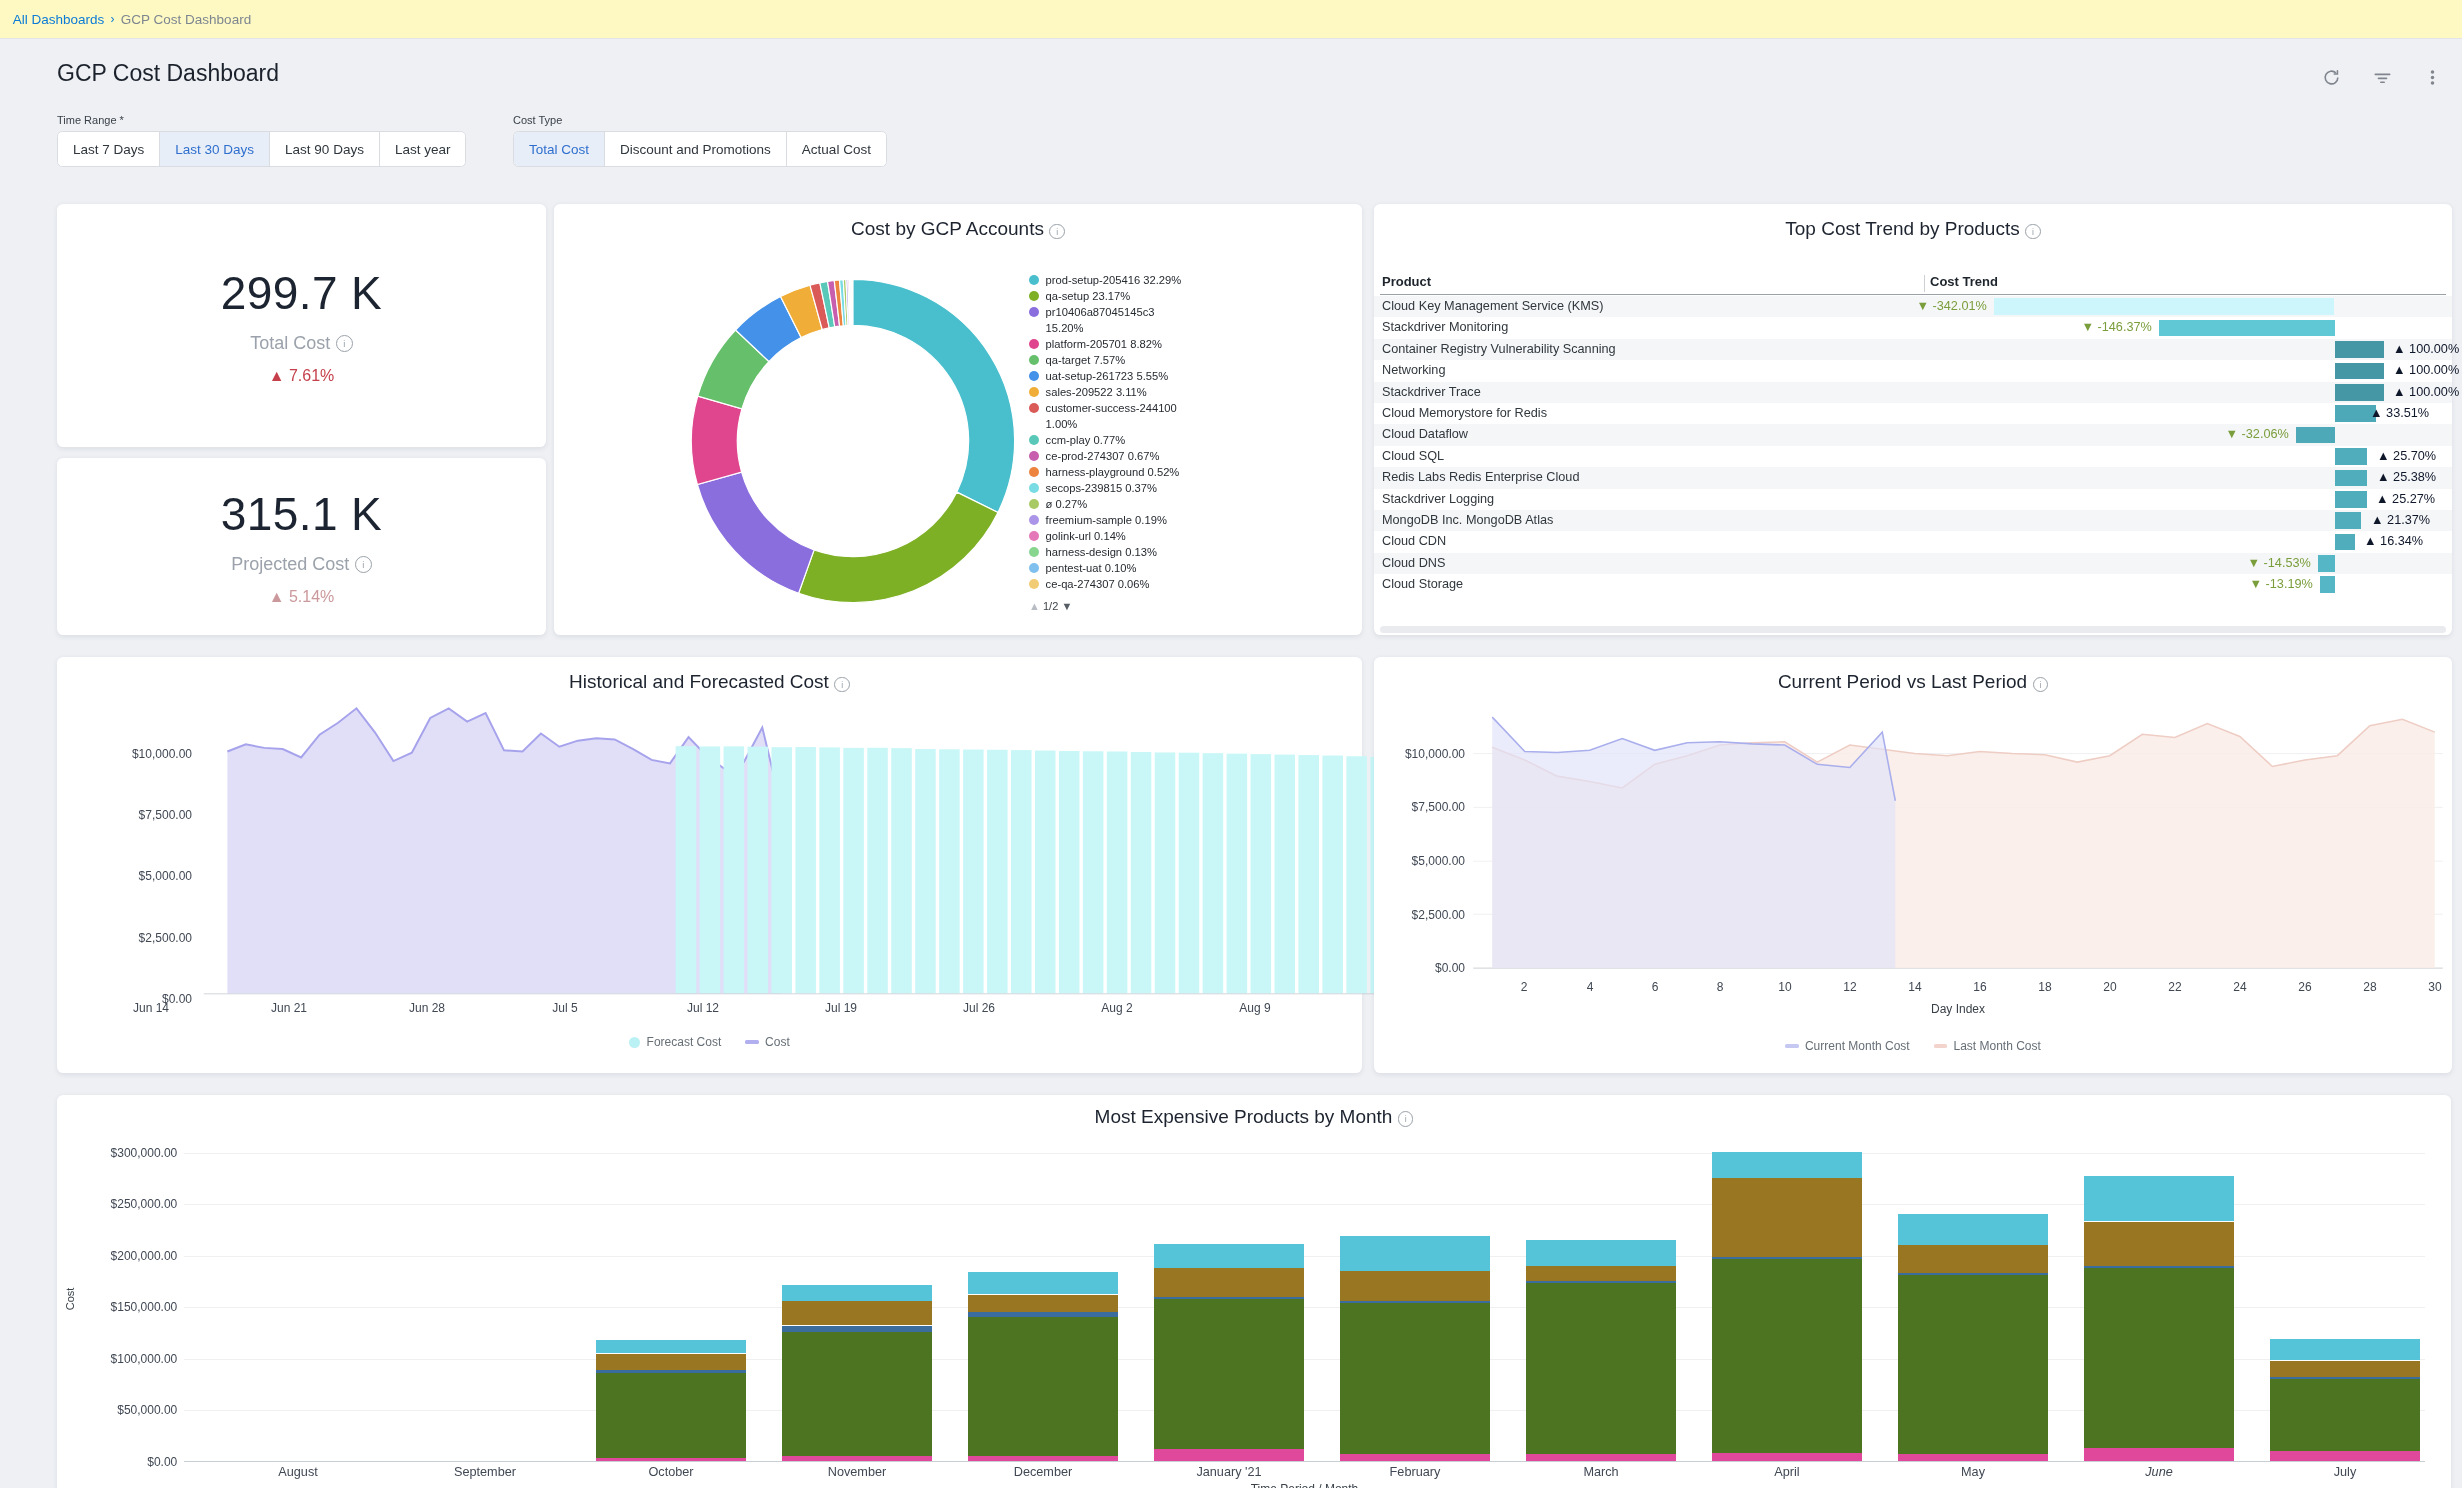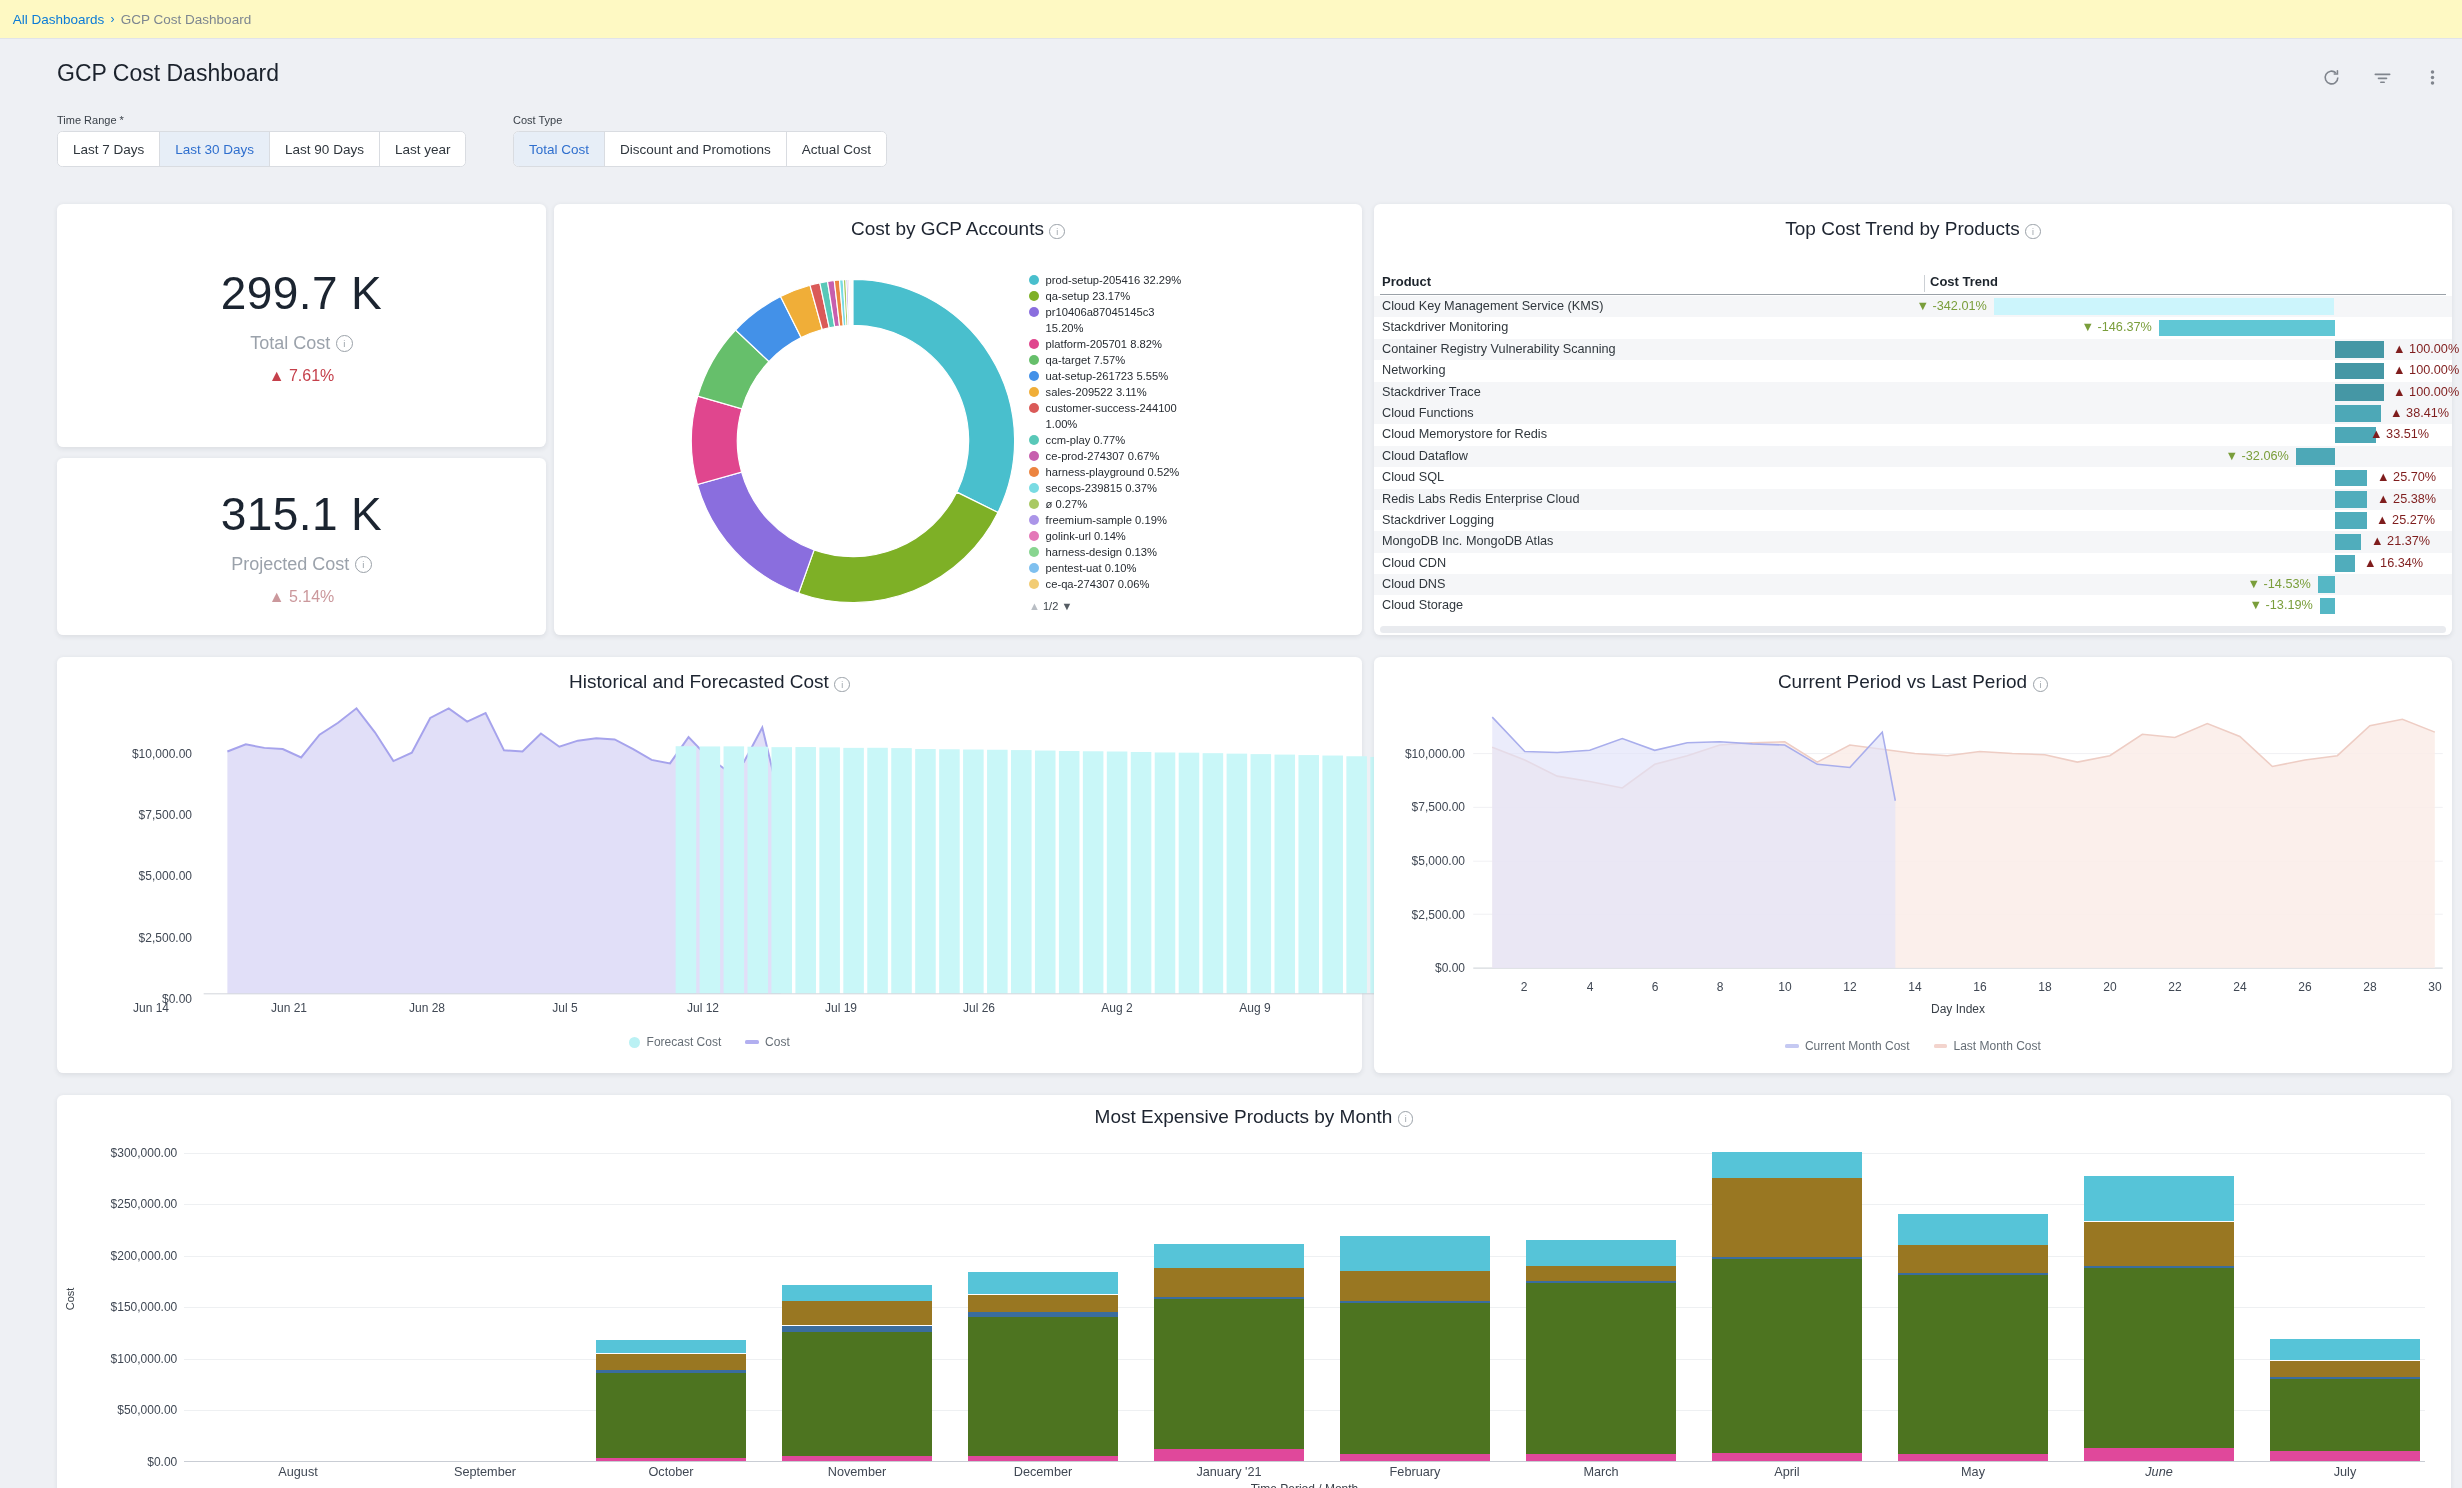--- a/index.html
+++ b/index.html
@@ -47,21 +47,21 @@
   .tt-col2{position:absolute;left:548px;top:0;}
   .tt-divider{position:absolute;left:542px;top:0.8px;height:17.4px;border-left:0.8px solid #ccd0d5;}
   .tt-underline{position:absolute;top:90px;left:6.3px;right:6.3px;border-top:1.6px solid #9aa1a8;}
   .tt-rows{position:absolute;top:92px;left:0;right:0;}
   .tt-row{position:relative;height:21.4px;font-size:12.7px;color:#30373d;}
   .tt-row.odd{background:#f5f6f8;}
   .tt-prod{position:absolute;left:8px;top:0;width:527px;line-height:21.4px;white-space:nowrap;overflow:hidden;text-overflow:ellipsis;}
   .tt-trend{position:absolute;left:546px;right:3.2px;top:0;height:21.4px;}
   .tt-bar{position:absolute;top:2.4px;height:16.6px;}
   .tt-pct{position:absolute;top:0;line-height:21.4px;font-size:12.7px;white-space:nowrap;}
-  .pct-up{color:#7f1d1d;}
+  .pct-up{color:#0f172a;}
   .pct-down{color:#7a9e3b;}
   .tt-scroll{position:absolute;left:6.3px;right:6.3px;bottom:2.4px;height:7.1px;background:#e9ebef;border-radius:4px;}
   
   .ylab{position:absolute;font-size:12px;color:#404854;text-align:right;transform:translateY(-50%);}
   .xlab{position:absolute;font-size:12px;color:#404854;transform:translateX(-50%);white-space:nowrap;}
   .chart-legend{position:absolute;left:0;right:0;display:flex;justify-content:center;align-items:center;gap:24px;font-size:12px;color:#666e76;}
   .sw-line{display:inline-block;width:13.5px;height:3.2px;border-radius:1.6px;margin-right:6.3px;vertical-align:2.4px;}
   .sw-dot{display:inline-block;width:11px;height:11px;border-radius:50%;margin-right:6.3px;vertical-align:-1.6px;}
   .gridline{position:absolute;left:0;right:0;height:0.8px;background:#eef0f2;}
   .axis-title{position:absolute;font-size:12px;color:#3a4149;}
@@ -208,27 +208,20 @@
         <div class="tt-trend">
           <div class="tt-bar" style="background: rgb(69, 151, 165); width: 49px; left: 415px;"></div>
           <div class="tt-pct pct-up" style="left: 473px;">▲ 100.00%</div>
         </div>
       </div>
       <div class="tt-row odd">
         <div class="tt-prod">Stackdriver Trace</div>
         <div class="tt-trend">
           <div class="tt-bar" style="background: rgb(69, 151, 165); width: 49px; left: 415px;"></div>
           <div class="tt-pct pct-up" style="left: 473px;">▲ 100.00%</div>
-        </div>
-      </div>
-      <div class="tt-row odd">
-        <div class="tt-prod">Cloud Functions</div>
-        <div class="tt-trend">
-          <div class="tt-bar" style="background: rgb(77, 168, 183); width: 46px; left: 415px;"></div>
-          <div class="tt-pct pct-up" style="left: 470px;">▲ 38.41%</div>
         </div>
       </div>
       <div class="tt-row">
         <div class="tt-prod">Cloud Memorystore for Redis</div>
         <div class="tt-trend">
           <div class="tt-bar" style="background: rgb(77, 168, 183); width: 41px; left: 415px;"></div>
           <div class="tt-pct pct-up" style="left: 450px; text-align: center;">▲ 33.51%</div>
         </div>
       </div>
       <div class="tt-row odd">

